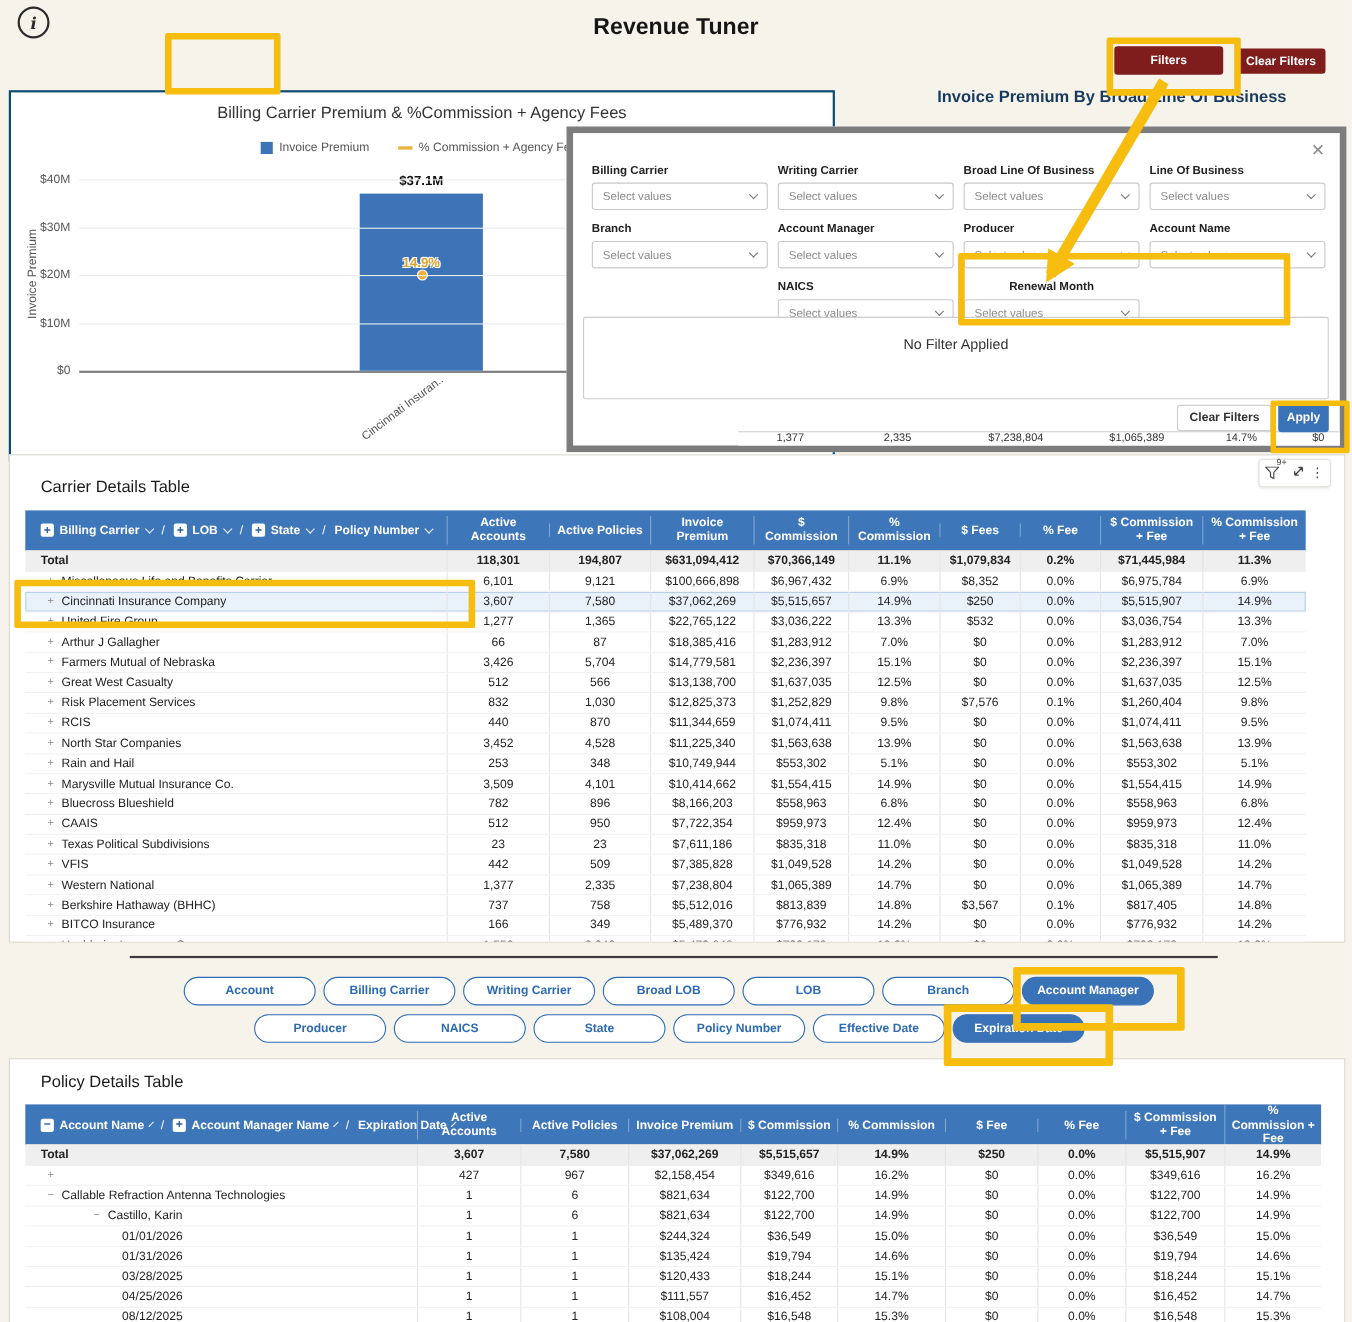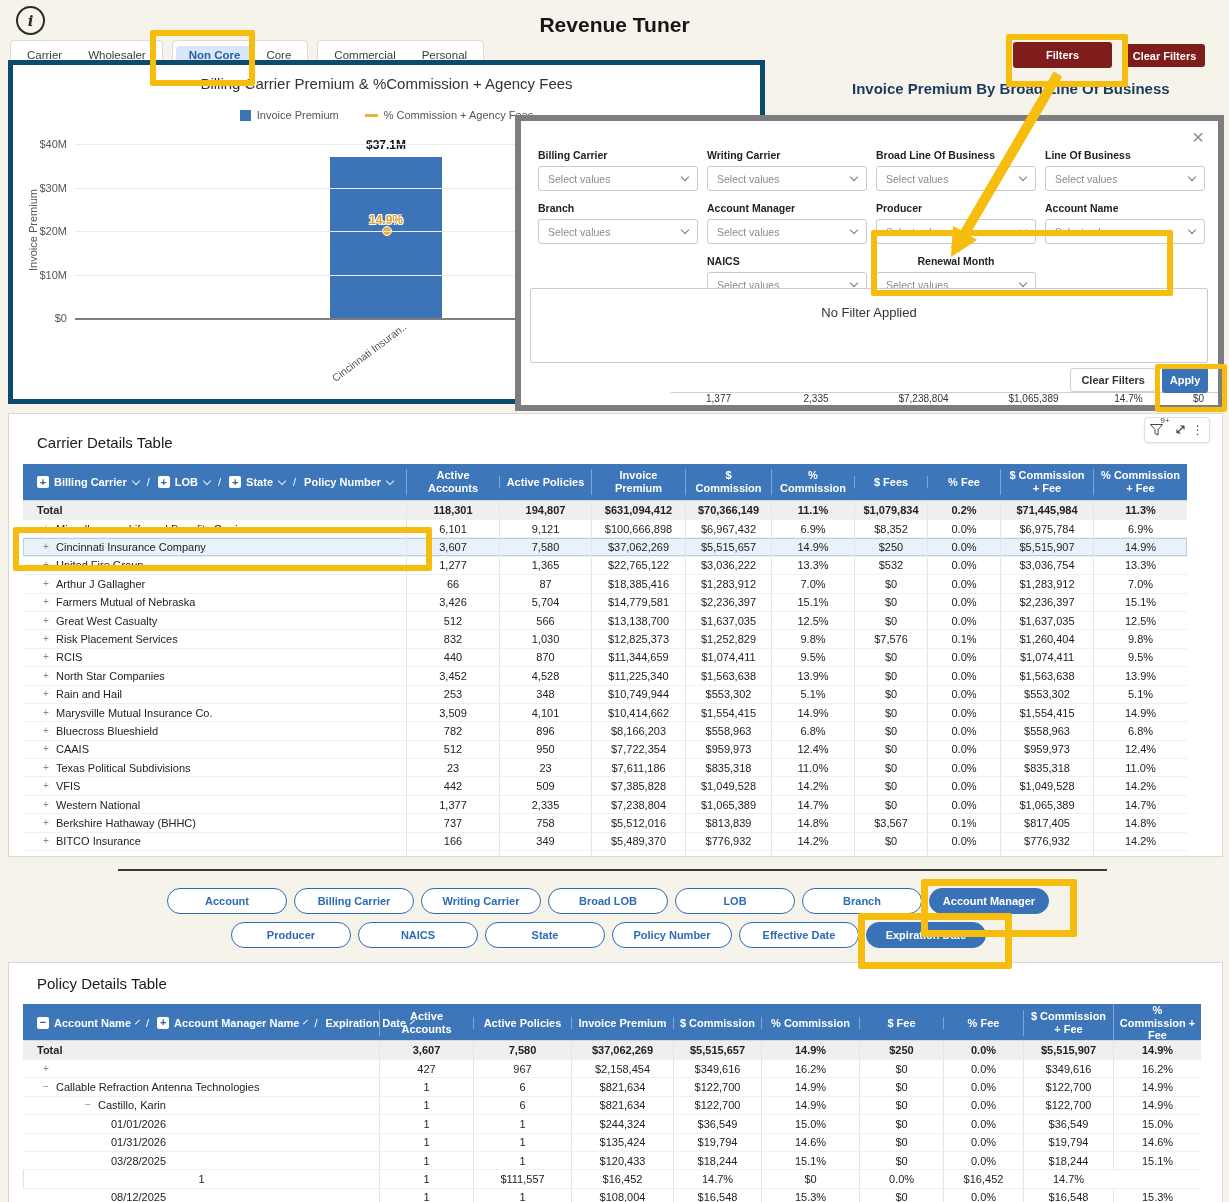--- a/index.html
+++ b/index.html
@@ -13,21 +13,21 @@
   .tab-groups{position:absolute;left:10px;top:40px;display:flex;gap:9px}
   .tab-group{display:flex;align-items:center;background:#fff;border:1px solid #dcdad2;border-radius:4px;height:27px;padding:0 3px}
   .tab{padding:3px 13px;font-size:11.5px;color:#3c3c3c;border-radius:4px;cursor:pointer;white-space:nowrap}
   .tab.sel{background:#d9e6f7;color:#2a5fa8;font-weight:600}
   .btn-blue{position:absolute;background:#7f1d1d;color:#fff;font-weight:700;font-size:11px;border:none;
             border-radius:3px;display:flex;align-items:center;justify-content:center;cursor:pointer}
   #btn-filters{left:1013px;top:42px;width:99px;height:26px}
   #btn-clear{left:1124px;top:44px;width:81px;height:23px}
   .caption{position:absolute;left:852px;top:80px;font-size:15px;font-weight:600;color:#173a5e}
   
-  .chart-card{position:absolute;left:8px;top:60px;width:747px;height:334px;background:#fff;border:5px solid #0c4a6e}
+  .chart-card{position:absolute;left:8px;top:82px;width:747px;height:334px;background:#fff;border:2px solid #0c4a6e}
   .chart-title{position:absolute;left:0;right:0;top:10px;text-align:center;font-size:15px;color:#333}
   .legend{position:absolute;left:0;right:0;top:44px;display:flex;justify-content:center;gap:26px;align-items:center}
   .legend-item{display:flex;align-items:center;gap:6px;font-size:11px;color:#555}
   .sw-bar{width:11px;height:11px;background:#3d74b8}
   .sw-dash{width:13px;height:3px;background:#e9b23b}
   .plot{position:absolute;left:62px;top:79px;width:676px;height:174px;border-bottom:2px solid #7e7e7e}
   .gridline{position:absolute;left:0;right:0;height:1px;background:#ececec}
   .yticks{position:absolute;left:0;top:79px;width:54px;height:174px}
   .ytick{position:absolute;right:0;font-size:11px;color:#555;text-align:right}
   .ylab{position:absolute;left:-40px;top:159px;width:120px;text-align:center;transform:rotate(-90deg);
@@ -105,34 +105,20 @@
   .ybox{position:absolute;border:6px solid #f6bd0e;border-radius:2px;z-index:50;pointer-events:none}
   #arrow-svg{position:absolute;left:0;top:0;z-index:55;pointer-events:none}
 </style>
 </head>
 <body>
 
 <div class="page">
 
   <div class="info-icon">i</div>
   <div class="app-title">Revenue Tuner</div>
-  <div class="tab-groups" id="tab-groups">
-      <div class="tab-group">
-        <div class="tab">Carrier</div>
-        <div class="tab">Wholesaler</div>
-      </div>
-      <div class="tab-group">
-        <div class="tab sel">Non Core</div>
-        <div class="tab">Core</div>
-      </div>
-      <div class="tab-group">
-        <div class="tab">Commercial</div>
-        <div class="tab">Personal</div>
-      </div>
-    </div>
   <div class="btn-blue" id="btn-filters">Filters</div>
   <div class="btn-blue" id="btn-clear">Clear Filters</div>
   <div class="caption">Invoice Premium By Broad Line Of Business</div>
 
   <div class="chart-card">
     <div class="chart-title">Billing Carrier Premium &amp; %Commission + Agency Fees</div>
     <div class="legend">
       <div class="legend-item">
         <span class="sw-bar"></span>
         <span>Invoice Premium</span>
@@ -741,20 +727,23 @@
             <div class="td num">1</div>
             <div class="td num">$120,433</div>
             <div class="td num">$18,244</div>
             <div class="td num">15.1%</div>
             <div class="td num">$0</div>
             <div class="td num">0.0%</div>
             <div class="td num">$18,244</div>
             <div class="td num">15.1%</div>
           </div>
           <div class="trow">
+            <div class="td first ind2">
+              <span>04/25/2026</span>
+            </div>
             <div class="td num">1</div>
             <div class="td num">1</div>
             <div class="td num">$111,557</div>
             <div class="td num">$16,452</div>
             <div class="td num">14.7%</div>
             <div class="td num">$0</div>
             <div class="td num">0.0%</div>
             <div class="td num">$16,452</div>
             <div class="td num">14.7%</div>
           </div>

